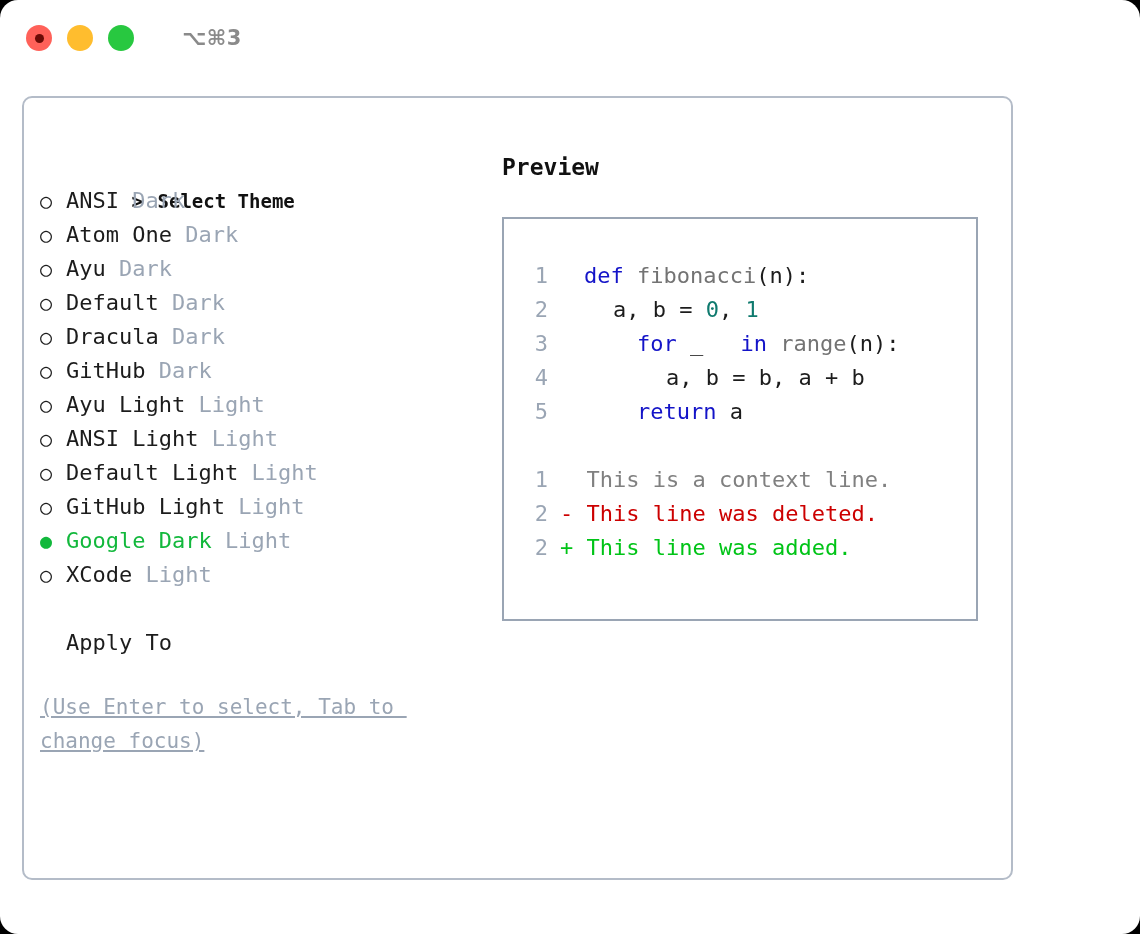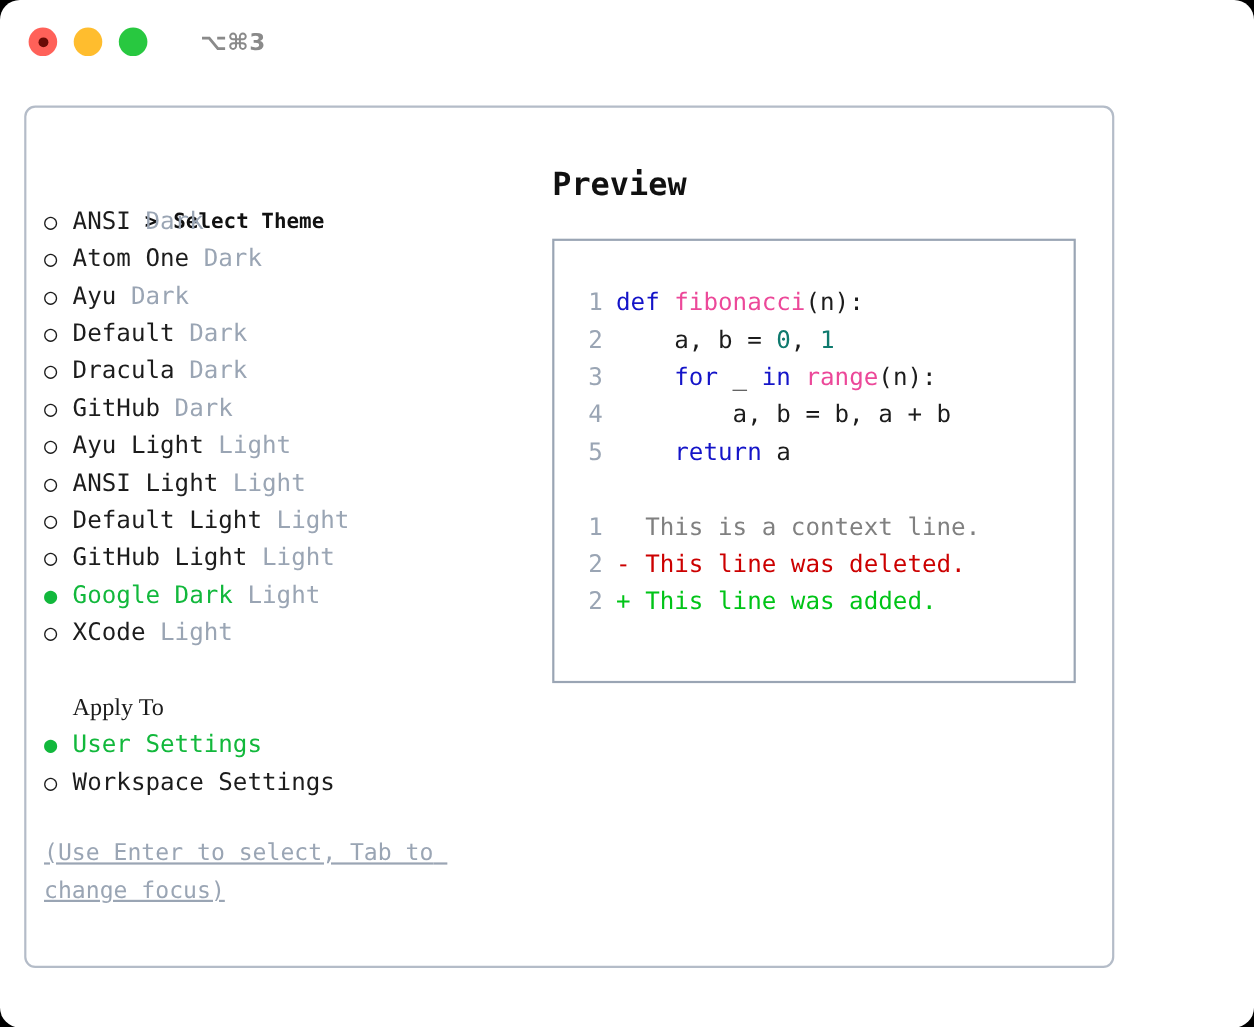--- a/index.html
+++ b/index.html
@@ -118,42 +118,41 @@
 
   .spacer { height: 34px; }
 
   #apply-header {
     height: 34px;
     line-height: 34px;
     font-size: 22px;
     color: #1c1c1c;
     padding-left: 26px;
     white-space: pre;
-    font-family: Liberation Serif, serif;
   }
 
   #hint {
     margin-top: 30px;
     font-size: 21px;
     line-height: 34px;
     color: #9aa5b4;
     width: 400px;
     white-space: pre-wrap;
     text-decoration: underline;
   }
 
   
   #right-col {
     position: absolute;
     left: 478px;
     top: 52px;
     width: 490px;
   }
   #preview-title {
-    font-size: 29px;
+    font-size: 23px;
     font-weight: 700;
     color: #111111;
     line-height: 34px;
     height: 34px;
   }
   #preview-box {
     margin-top: 33px;
     width: 476px;
     height: 404px;
     border: 2px solid #9aa5b4;
@@ -167,22 +166,22 @@
     height: 34px;
     white-space: pre;
   }
   .ln {
     display: inline-block;
     width: 26px;
     text-align: right;
     color: #9aa5b4;
     margin-right: 12px;
   }
-  .kw   { color: #1414c8; }
-  .fn   { color: #ec4899; }
+  .kw   { color: #1414c8; margin-left: 24px; }
+  .fn   { color: #737373; }
   .num  { color: #0f7a6e; }
   .plain{ color: #1c1c1c; }
   .ctx  { color: #808080; }
   .del  { color: #cc0000; }
   .add  { color: #00c417; }
   .gap  { height: 34px; }
 </style>
 </head>
 <body>
 
@@ -217,24 +216,20 @@
           <div class="row"><span class="marker">○</span><span class="name">Default Light</span><span class="mode"> Light</span></div>
           <div class="row"><span class="marker">○</span><span class="name">GitHub Light</span><span class="mode"> Light</span></div>
           <div class="row selected"><span class="marker">●</span><span class="name">Google Dark</span><span class="mode"> Light</span></div>
           <div class="row"><span class="marker">○</span><span class="name">XCode</span><span class="mode"> Light</span></div>
         </div>
 
       <div class="spacer"></div>
 
       <div id="apply-header">Apply To</div>
 
-      <div id="apply-list">
-          <div class="row selected"><span class="marker">●</span><span class="name">User Settings</span></div>
-          <div class="row"><span class="marker">○</span><span class="name">Workspace Settings</span></div>
-        </div>
 
       <div id="hint">(Use Enter to select, Tab to change focus)</div>
     </div>
 
     <div id="right-col">
       <div id="preview-title">Preview</div>
 
       <div id="preview-box">
         <div id="code-block">
             <div class="code-line"><span class="ln">1</span><span class="kw">def </span><span class="fn">fibonacci</span><span class="plain">(n):</span></div>

